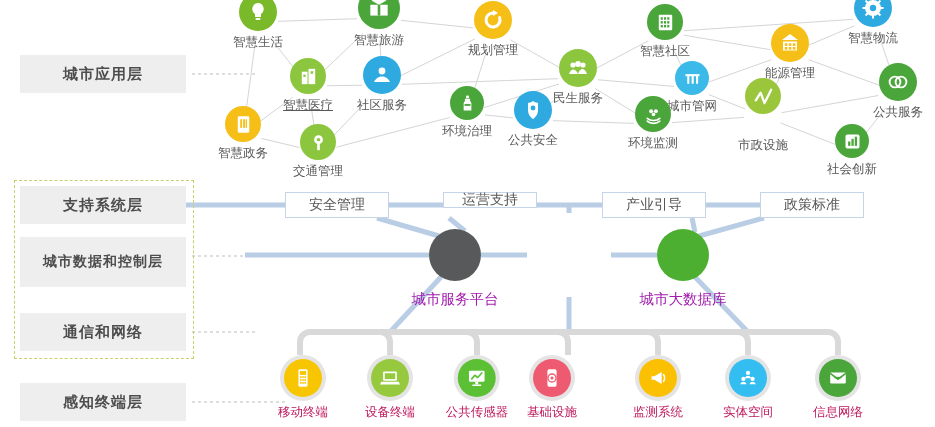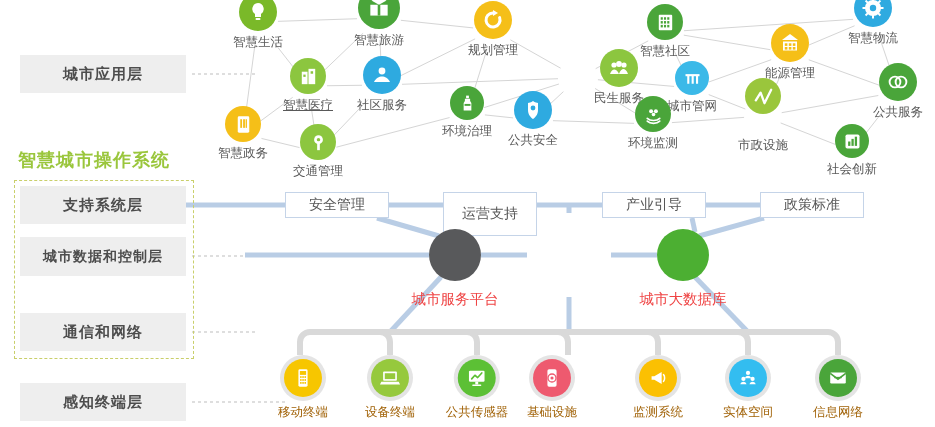--- a/index.html
+++ b/index.html
@@ -84,21 +84,21 @@
   .hub{
     position:absolute;
     transform:translate(-50%,-50%);
     border-radius:50%;
     z-index:5;
   }
   .hub-label{
     position:absolute;
     transform:translate(-50%,0);
     font-size:14.5px;
-    color:#ef4444;
+    color:#a21caf;
     white-space:nowrap;
     z-index:6;
   }
 
   
   .core{
     position:absolute;
     transform:translate(-50%,-50%);
     width:86px;height:86px;
     z-index:5;
@@ -126,21 +126,21 @@
     width:46px;height:46px;border-radius:50%;
     background:#e4e4e4;
     display:flex;align-items:center;justify-content:center;
   }
   .term-circle{
     width:38px;height:38px;border-radius:50%;
     display:flex;align-items:center;justify-content:center;
     color:#fff;
   }
   .term-label{
-    margin-top:3px;font-size:12.5px;color:#a16207;white-space:nowrap;
+    margin-top:3px;font-size:12.5px;color:#be185d;white-space:nowrap;
   }
 </style>
 </head>
 <body>
 
 <div id="root">
 
   <svg id="net-layer" class="layer">
     <g id="net-lines" stroke="#d5d5d5" stroke-width="1" fill="none">
         <line x1="277.9890807335067" y1="21.33920394269399" x2="357.0120111931426" y2="18.72687566303661"></line>
@@ -218,30 +218,29 @@
         <path d="M 380 332 A 10 10 0 0 1 390 342 L 390 355"></path>
         <path d="M 467 332 A 10 10 0 0 1 477 342 L 477 355"></path>
         <path d="M 558 332 A 10 10 0 0 1 568 342 L 568 355"></path>
         <path d="M 648 332 A 10 10 0 0 1 658 342 L 658 355"></path>
         <path d="M 738 332 A 10 10 0 0 1 748 342 L 748 355"></path>
       </g>
   </svg>
 
   <div class="os-frame" id="os-frame" style="left: 14px; top: 180px; width: 178px; height: 177px; border-color: rgb(201, 207, 106);"></div>
 
-  <div class="os-title" id="os-title" style="left: 18px; top: 148px; font-size: 18px; color: rgb(154, 198, 60);">智慧城市操作系统</div>
 
   <div id="layers-host">
       <div class="layer-box" style="left: 20px; top: 55px; width: 166px; height: 38px; font-size: 15px;">
         <span>城市应用层</span>
       </div>
       <div class="layer-box" style="left: 20px; top: 186px; width: 166px; height: 38px; font-size: 15px;">
         <span>支持系统层</span>
       </div>
-      <div class="layer-box" style="left: 20px; top: 237px; width: 166px; height: 39px; font-size: 14px;">
+      <div class="layer-box" style="left: 20px; top: 237px; width: 166px; height: 50px; font-size: 14px;">
         <span>城市数据和控制层</span>
       </div>
       <div class="layer-box" style="left: 20px; top: 313px; width: 166px; height: 38px; font-size: 15px;">
         <span>通信和网络</span>
       </div>
       <div class="layer-box" style="left: 20px; top: 383px; width: 166px; height: 38px; font-size: 15px;">
         <span>感知终端层</span>
       </div>
     </div>
 
@@ -321,21 +320,21 @@
       </div>
       <div class="app-node" style="left: 382px; top: 85px;">
         <div class="app-circle" style="width: 38px; height: 38px; background: rgb(46, 170, 224);">
           <svg width="24" height="24" viewBox="0 0 24 24">
             <circle cx="12" cy="8" r="3.4" fill="#ffffff"></circle>
             <path d="M4 19c2-4 5-5.5 8-5.5S18 15 20 19z" fill="#ffffff"></path>
           </svg>
         </div>
         <div class="app-label">社区服务</div>
       </div>
-      <div class="app-node" style="left: 578px; top: 78px; margin-left: 41px;">
+      <div class="app-node" style="left: 578px; top: 78px;">
         <div class="app-circle" style="width: 38px; height: 38px; background: rgb(140, 198, 63);">
           <svg width="24" height="24" viewBox="0 0 24 24">
             <circle cx="7" cy="9" r="2.6" fill="#ffffff"></circle>
             <circle cx="12" cy="8" r="2.9" fill="#ffffff"></circle>
             <circle cx="17" cy="9" r="2.6" fill="#ffffff"></circle>
             <path d="M3 18c1-3.4 3-4.6 4.2-4.6S11 14.6 12 18zM12 18c1-3.6 3-5 4.4-5S20 14.4 21 18z" fill="#ffffff"></path>
           </svg>
         </div>
         <div class="app-label">民生服务</div>
       </div>
@@ -444,21 +443,21 @@
           </svg>
         </div>
         <div class="app-label">交通管理</div>
       </div>
     </div>
 
   <div id="midbox-host">
       <div class="mid-box" style="left: 285px; top: 192px; width: 104px; height: 26px;">
         <span>安全管理</span>
       </div>
-      <div class="mid-box" style="left: 443px; top: 192px; width: 94px; height: 44px;">
+      <div class="mid-box" style="left: 443px; top: 192px; width: 94px; height: 16px;">
         <span>运营支持</span>
       </div>
       <div class="mid-box" style="left: 602px; top: 192px; width: 104px; height: 26px;">
         <span>产业引导</span>
       </div>
       <div class="mid-box" style="left: 760px; top: 192px; width: 104px; height: 26px;">
         <span>政策标准</span>
       </div>
     </div>
 

